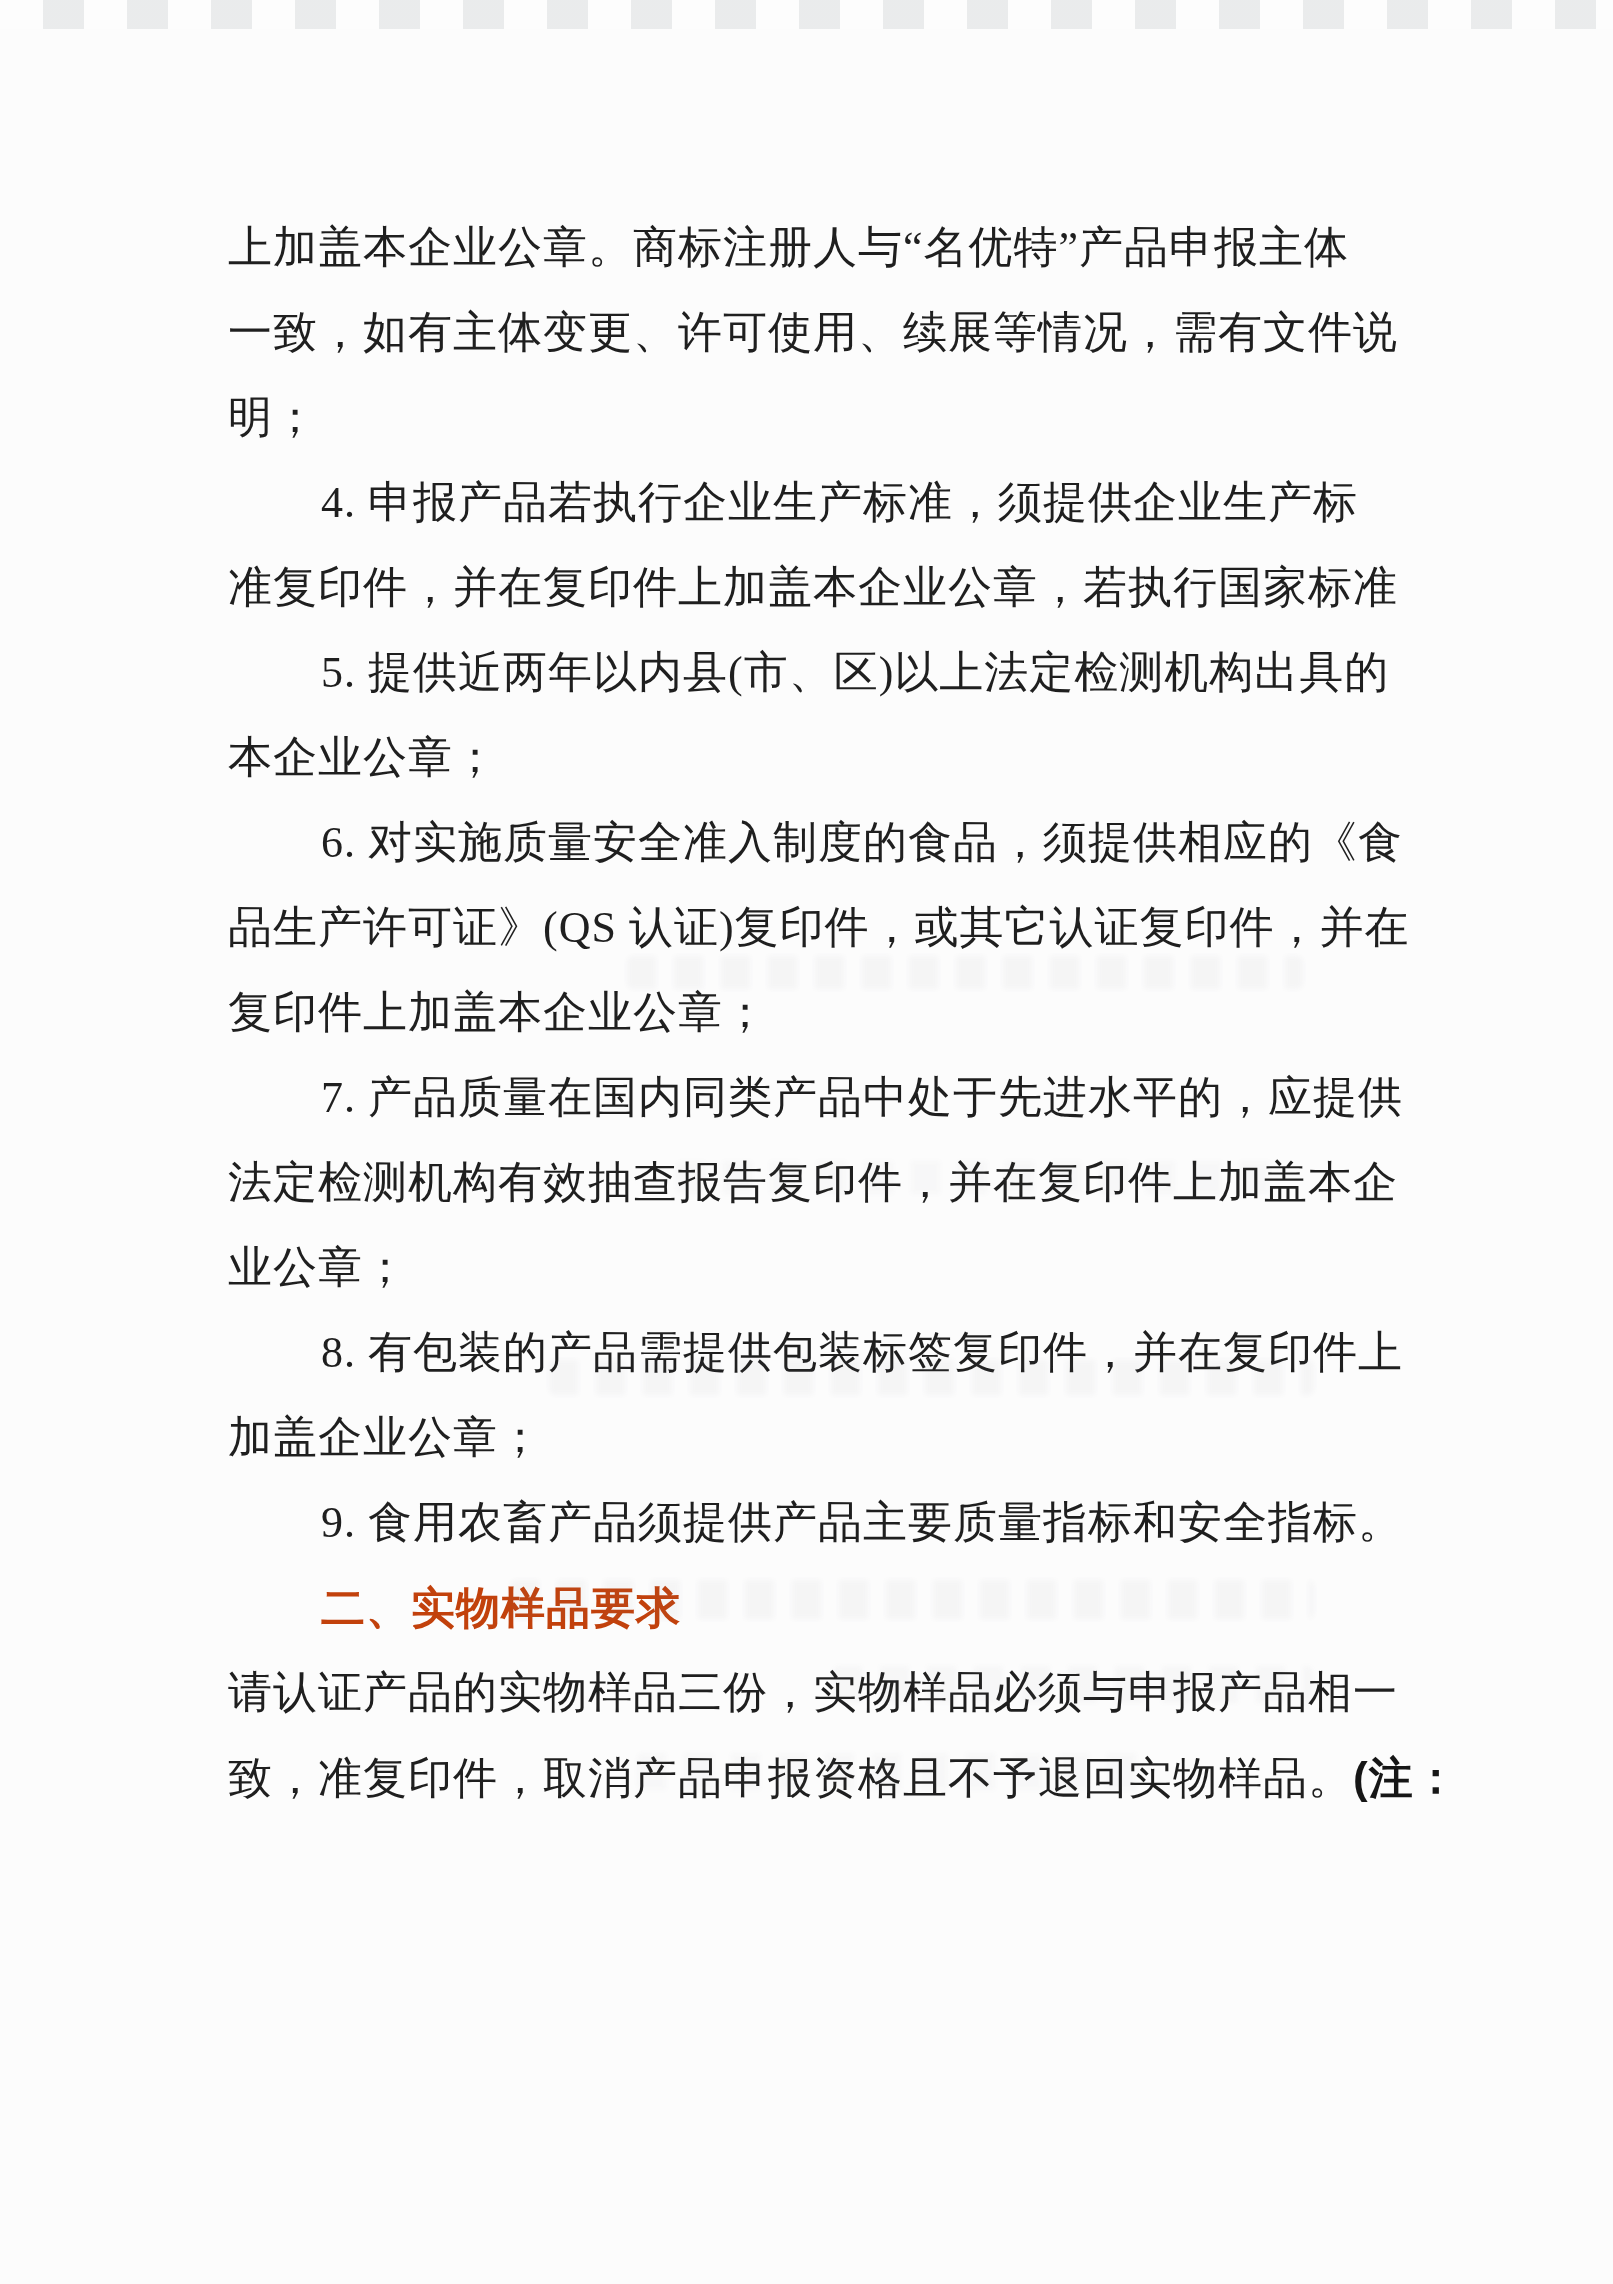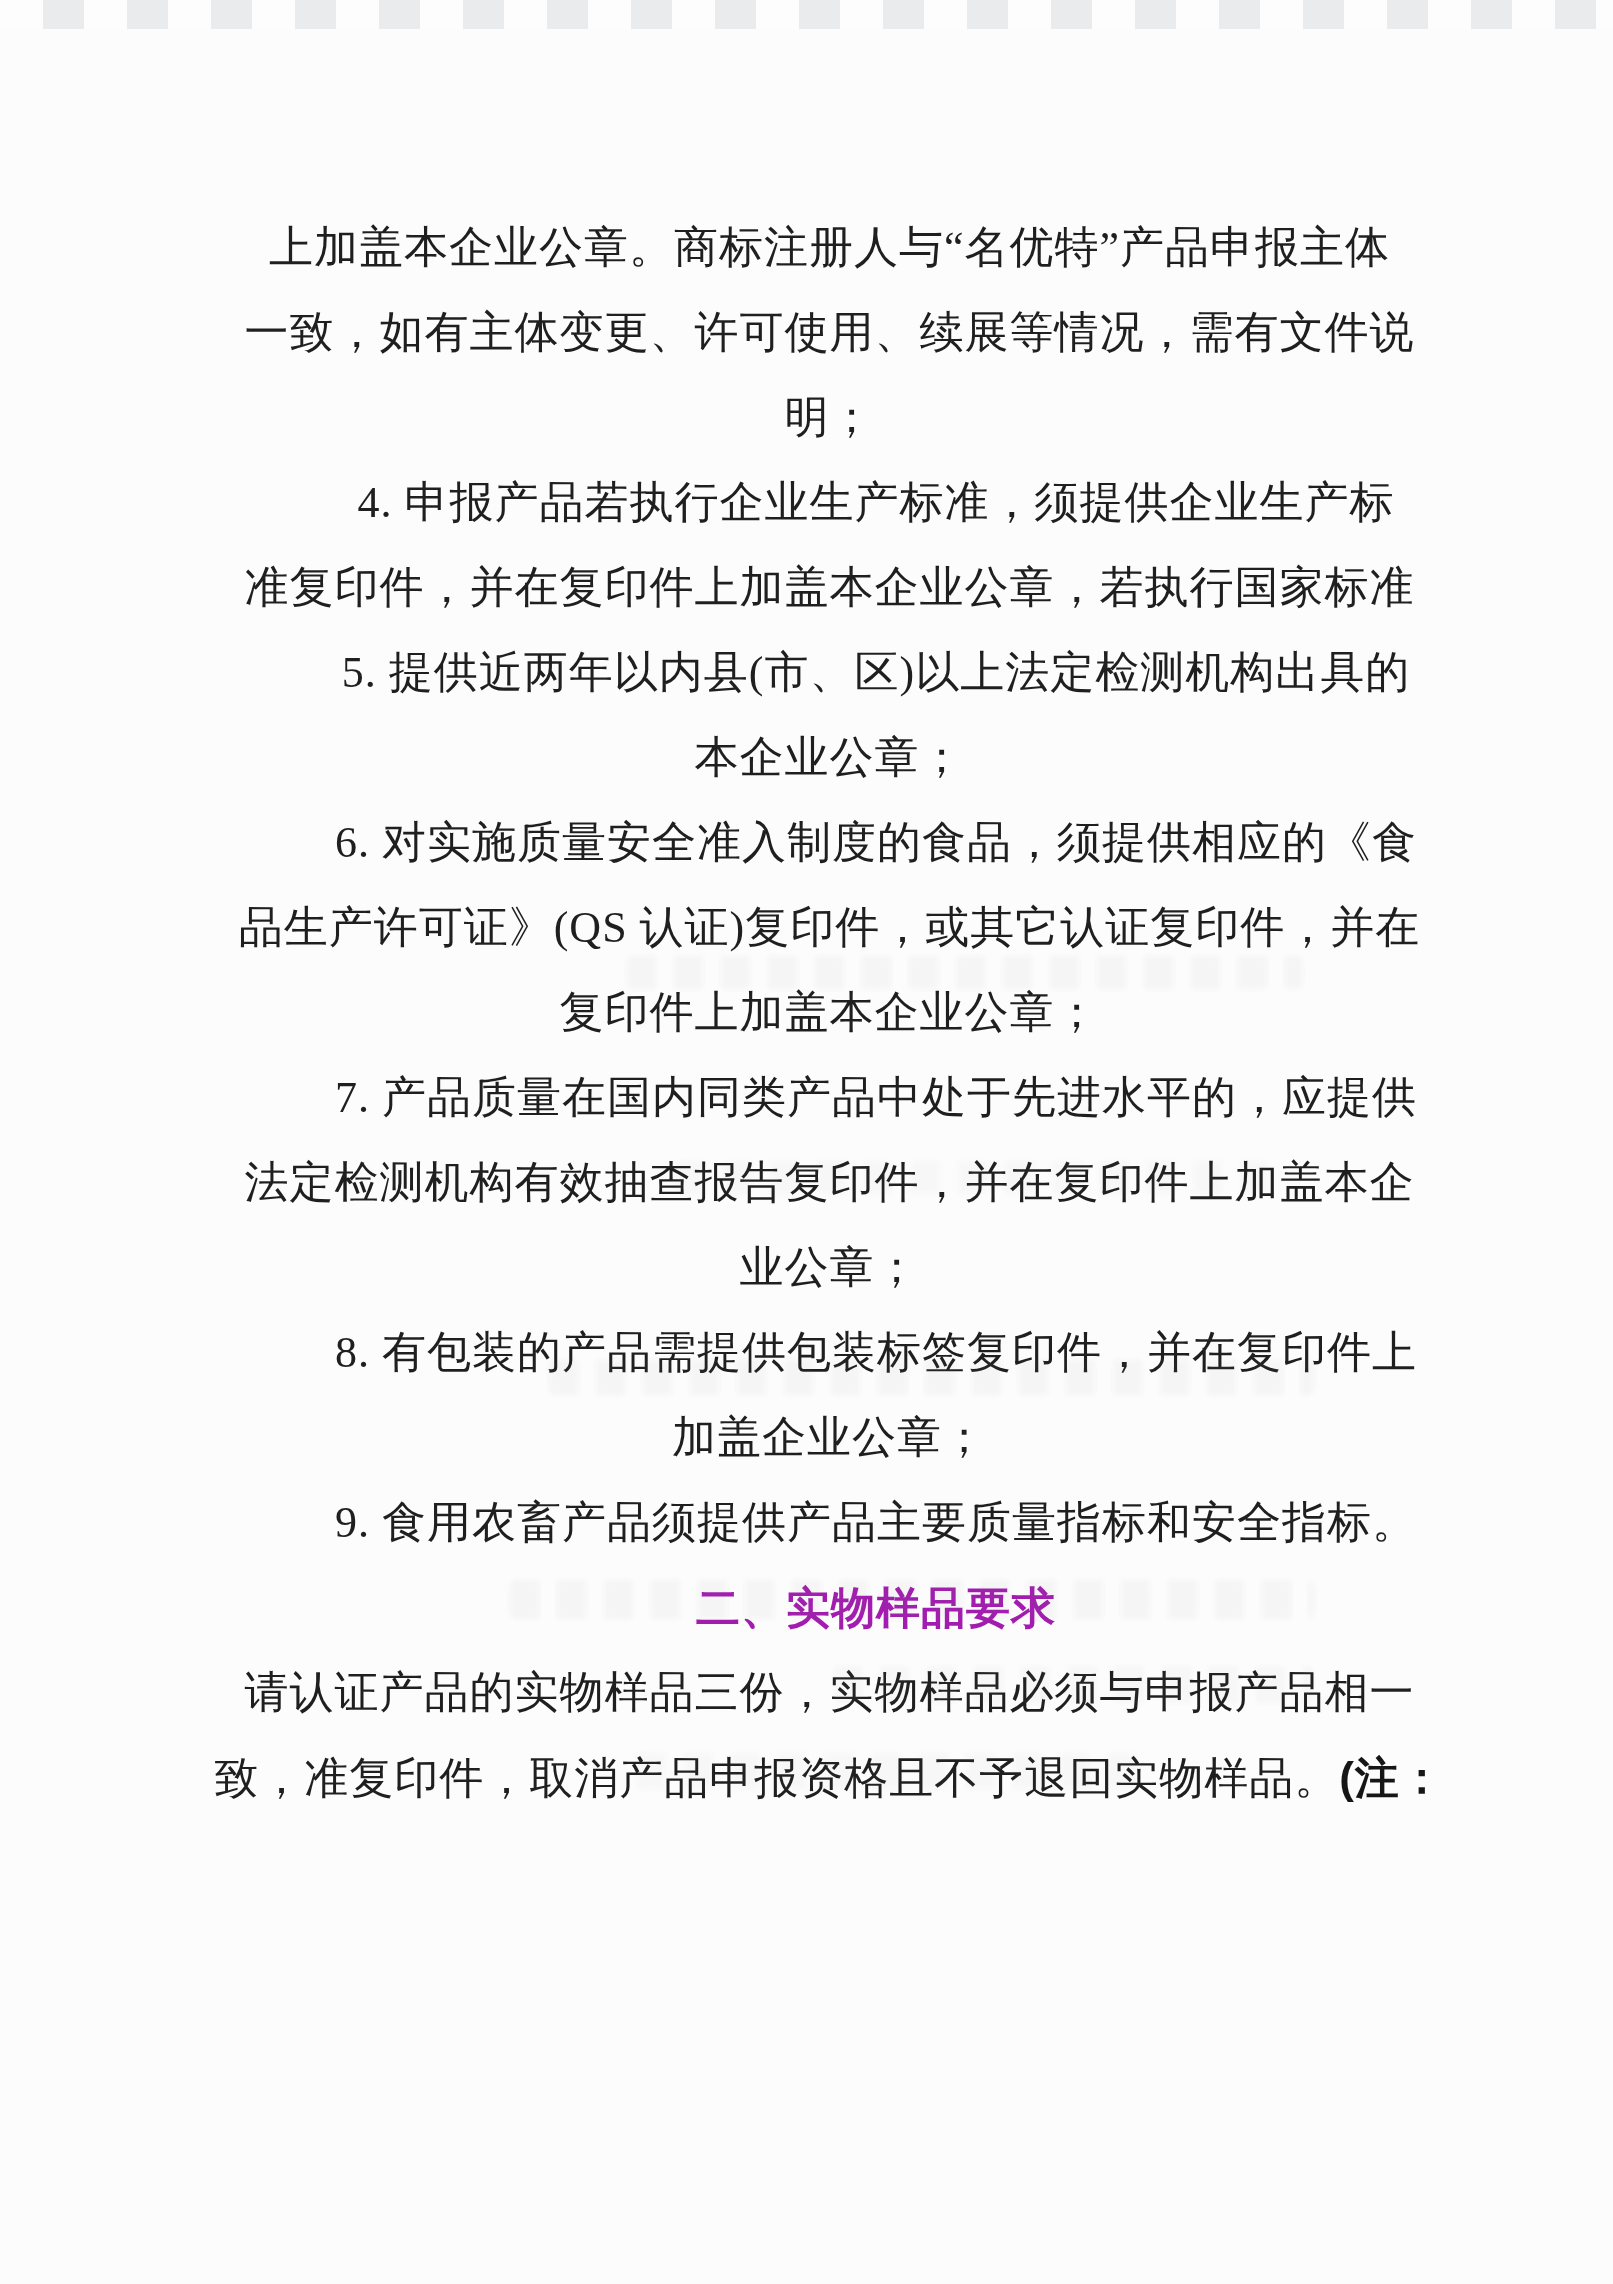--- a/index.html
+++ b/index.html
@@ -24,40 +24,39 @@
     background:
       repeating-linear-gradient(90deg,
         rgba(255,255,255,0.9) 0 43px,
         rgba(205,208,210,0.35) 43px 84px),
       #f6f7f7;
     opacity: 0.85;
   }
   .doc {
     position: absolute;
     top: 205px;
-    left: 202px;
+    left: 228px;
     width: 1255px;
-    text-align: center;
   }
   .line {
     height: 85px;
     line-height: 85px;
     font-size: 44px;
     letter-spacing: 1px;
     color: #1f1f1f;
     white-space: nowrap;
     font-weight: 400;
   }
   .line.indent {
     padding-left: 93px;
   }
   .line.bold {
     font-family: "Liberation Sans", "DejaVu Sans", sans-serif;
     font-weight: 700;
-    color: #a21caf;
+    color: #c2410c;
   }
   .bold-tail {
     font-family: "Liberation Sans", "DejaVu Sans", sans-serif;
     font-weight: 700;
     color: #161616;
   }
   
   .smudge {
     position: absolute;
     background: repeating-linear-gradient(90deg,

